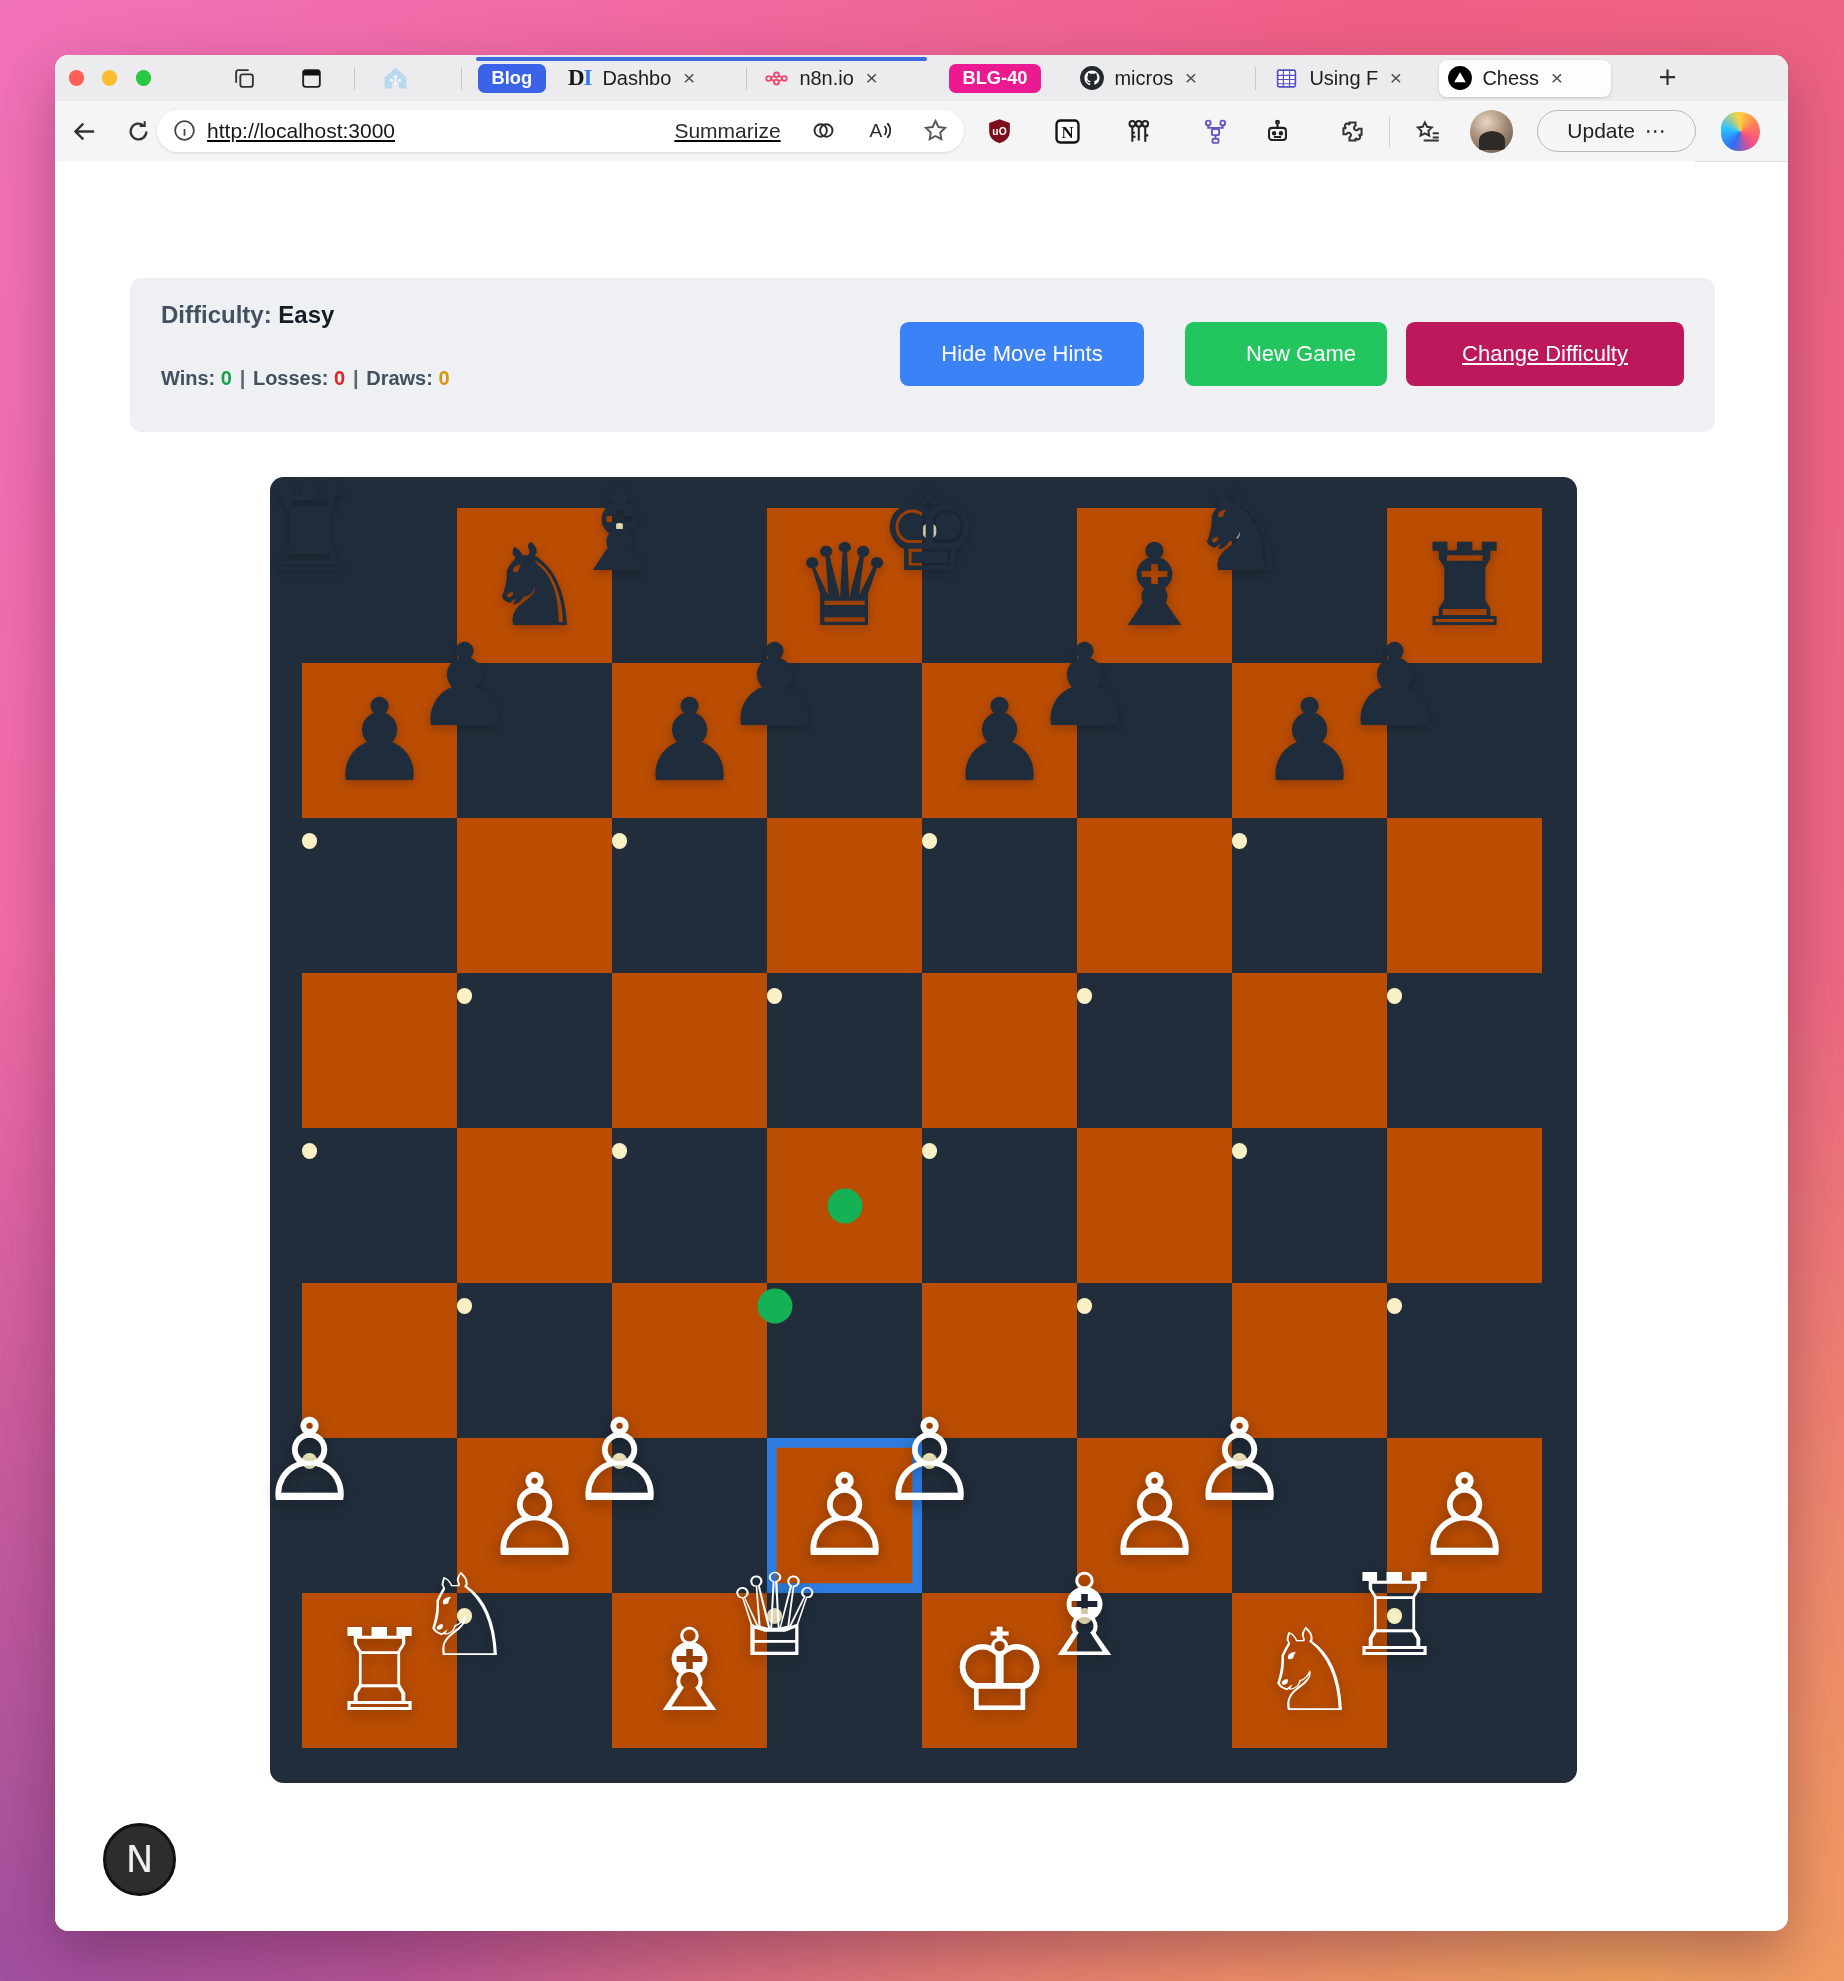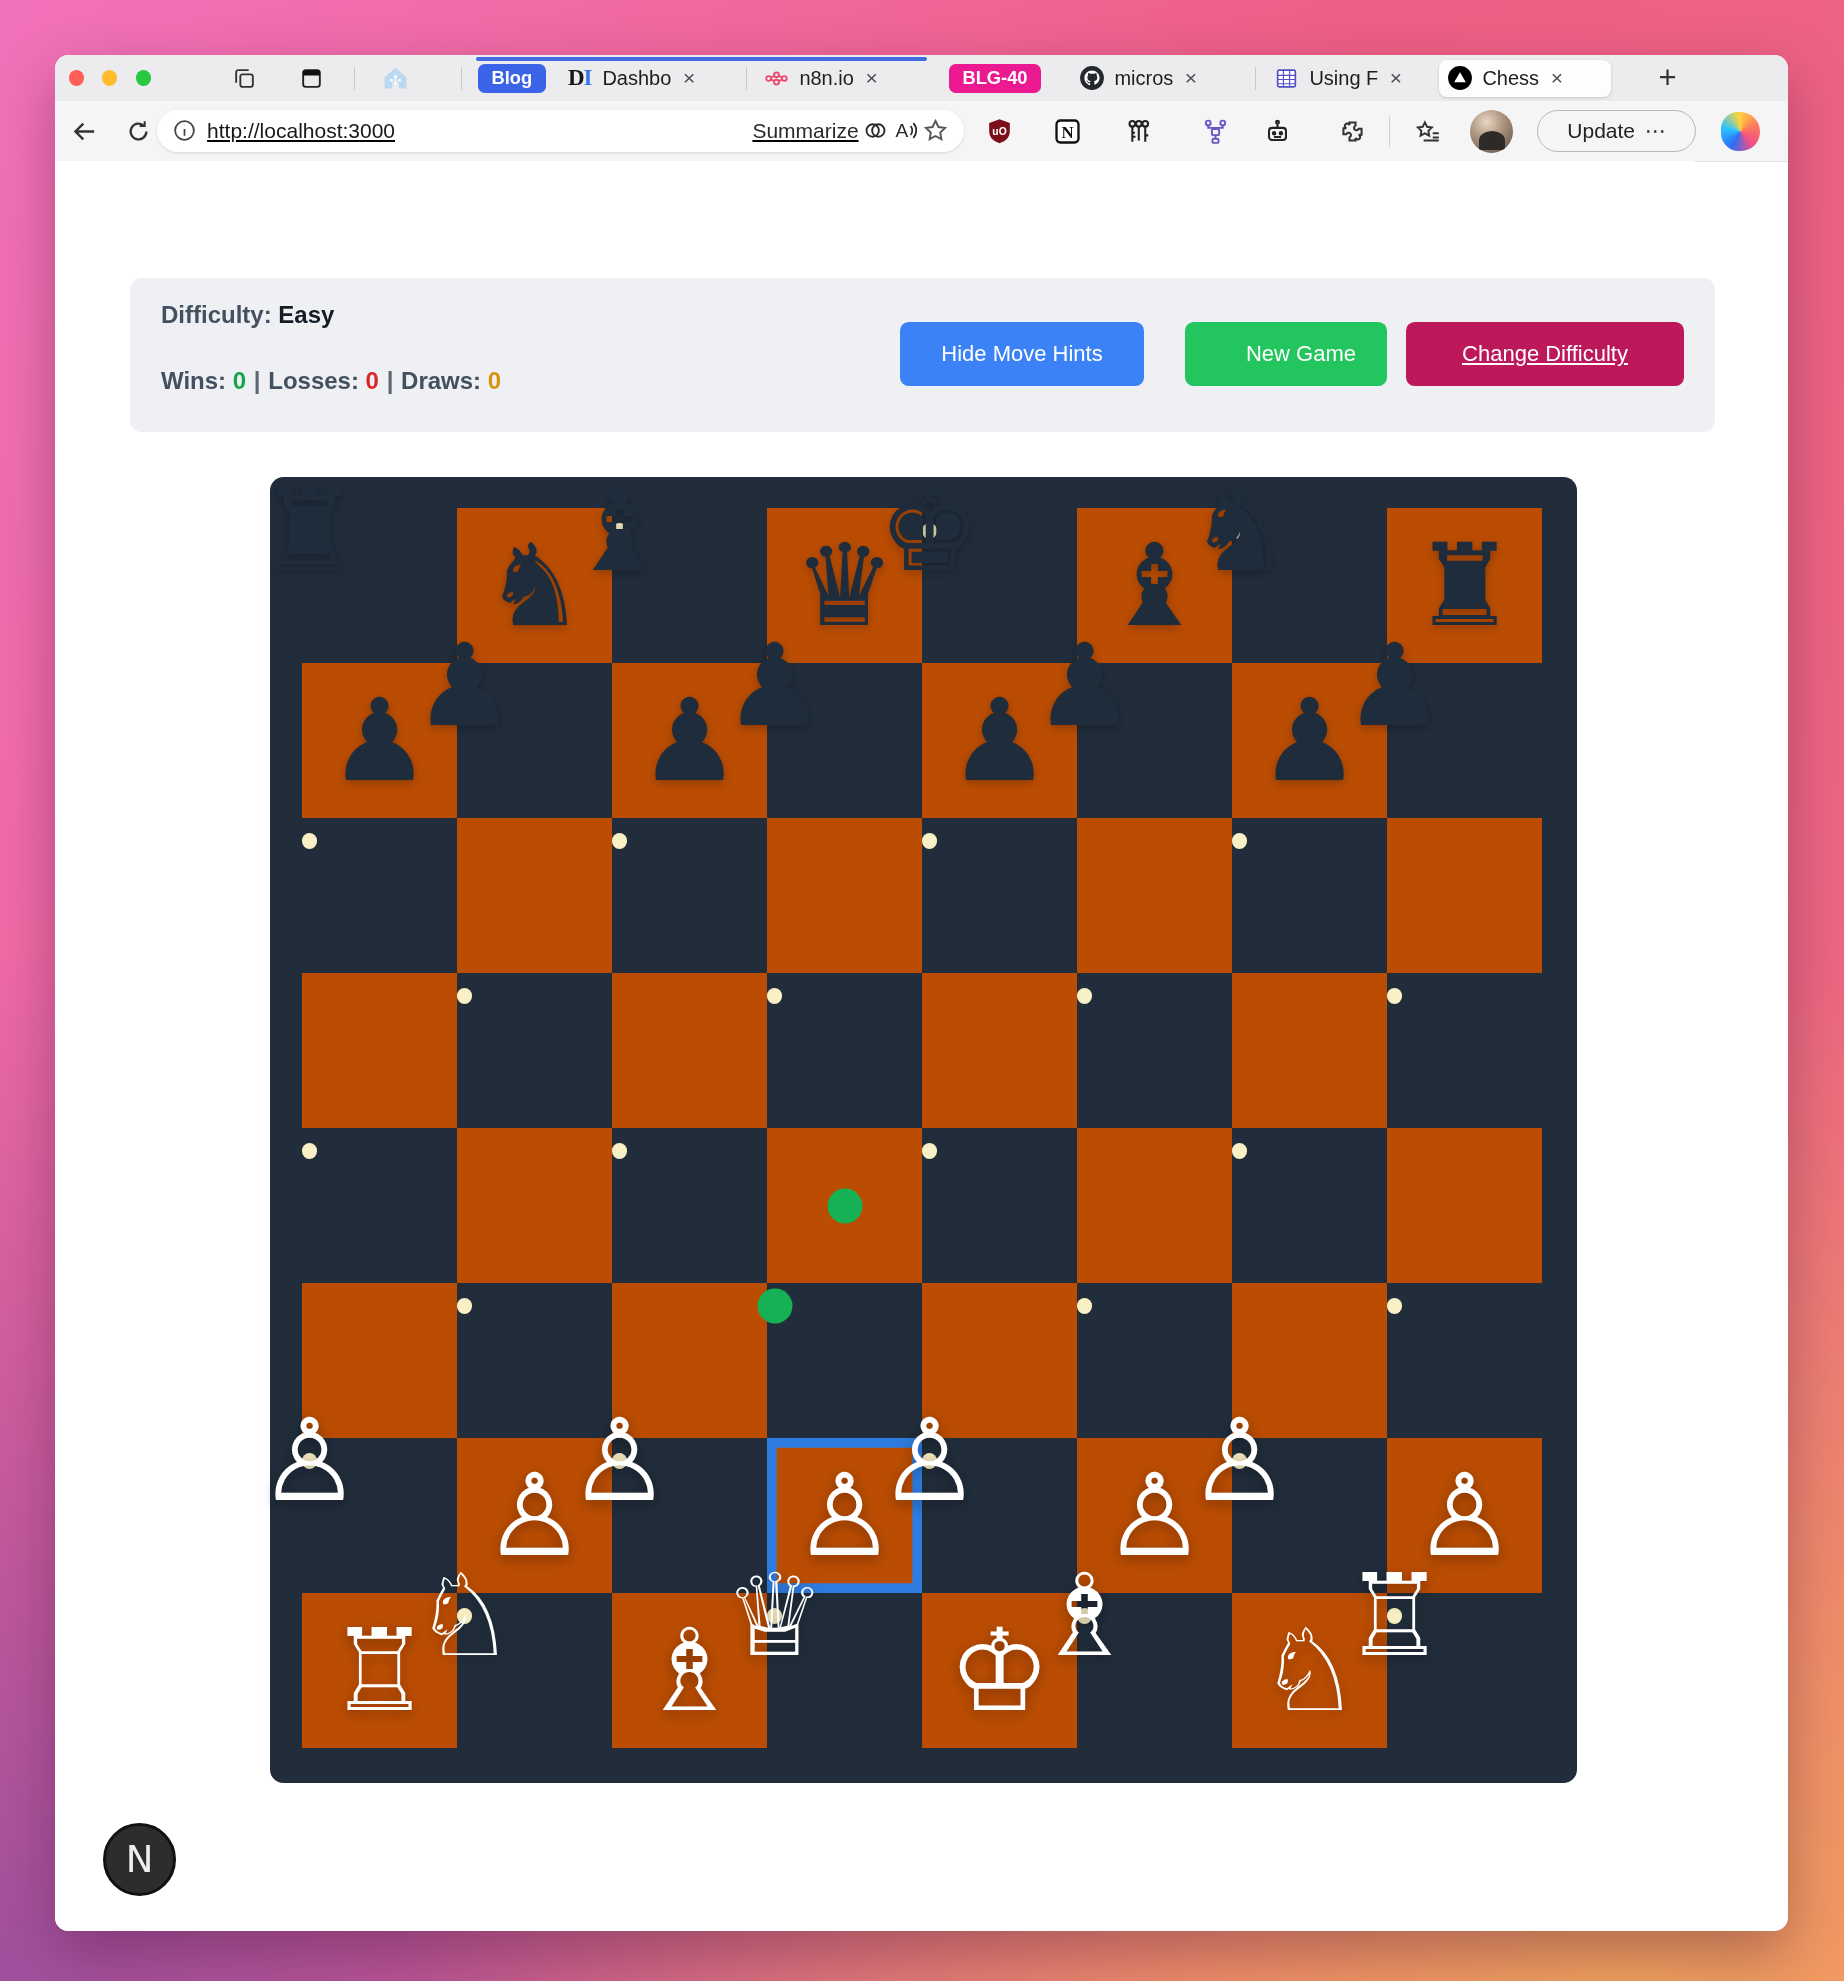--- a/index.html
+++ b/index.html
@@ -32,36 +32,36 @@
   .fav.di b{color:#17171a}.fav.di i{color:#3b76e8;font-style:normal}
   .plus{position:absolute;left:1595px;top:5.8px;width:35px;height:35px;font-size:31px;color:#333;
     display:flex;align-items:center;justify-content:center}
   
   .toolbar{position:absolute;left:0;top:46px;width:1733px;height:60px;background:#f5f5f6;
     border-bottom:1px solid #e0e0e3;}
   .tb-icon{position:absolute;top:14.5px;width:31px;height:31px;color:#39393d;display:flex;align-items:center;justify-content:center}
   .urlbar{position:absolute;left:102px;top:8.7px;width:807px;height:42px;border-radius:21px;background:#fff;
     box-shadow:0 1px 2.9px rgba(0,0,0,.12);display:flex;align-items:center;padding:0 15.4px;box-sizing:border-box;text-decoration:underline;}
   .urltext{font-size:21px;color:#17171a;margin-left:9.7px;white-space:nowrap}
-  .url-right{margin-left:auto;display:flex;align-items:center;gap:3px}
+  .url-right{margin-left:auto;display:flex;align-items:center;gap:29px}
   .sumz{font-size:21px;color:#2a2a2e}
   .ext-div{position:absolute;left:1334px;top:14.5px;width:1px;height:31px;background:#cfcfd3}
   .avatar{position:absolute;left:1415px;top:8.7px;width:43px;height:43px;border-radius:50%;overflow:hidden;
     background:radial-gradient(circle at 38% 28%,#e7d6c3 0%,#a8907a 45%,#564a40 100%);}
   .avatar::after{content:"";position:absolute;left:8.7px;top:21px;width:26px;height:19.3px;border-radius:50% 50% 0 0;background:#2e2a28}
   .updpill{position:absolute;left:1482px;top:8.7px;width:159px;height:42px;border-radius:21px;border:1.4px solid #b7b7ba;
     box-sizing:border-box;display:flex;align-items:center;justify-content:center;gap:9.7px;font-size:21px;color:#222}
   .copilot{position:absolute;left:1666px;top:10.6px;width:39px;height:39px;border-radius:46% 54% 52% 48%;
     background:conic-gradient(from 210deg,#2e6df6,#29c3ff,#ffd43d,#ff7a59,#f04f88,#2e6df6);}
   
   .content{position:absolute;left:0;top:106px;width:1640px;height:1770px;background:#fff;}
   .card{position:absolute;left:75px;top:117px;width:1585px;height:154px;border-radius:11.6px;background:#eef0f3;}
   .card .line1{position:absolute;left:31px;top:23px;font-size:24px;font-weight:700;color:#43505f}
   .card .line1 .val{color:#141c26}
-  .card .line2{position:absolute;left:31px;top:89px;font-size:24px;font-weight:700;color:#43505f}
+  .card .line2{position:absolute;left:31px;top:89px;font-size:20px;font-weight:700;color:#43505f}
   .num-w{color:var(--wins)}.num-l{color:var(--losses)}.num-d{color:var(--draws)}
   .sep{color:#5b6775;padding:0 7.7px}
   .panel-btn{position:absolute;top:44px;height:64px;border:none;border-radius:8.7px;color:#fff;
     font-family:"Liberation Sans",sans-serif;font-size:22px;font-weight:500;cursor:pointer}
   .btn0{left:770px;width:244px}.btn1{left:1055px;width:202px}.btn2{left:1276px;width:278px}
   .board-frame{position:absolute;left:215px;top:316px;width:1307px;height:1306px;border-radius:13.5px;
     background:var(--frame);}
   #board{position:absolute;left:32px;top:31px;display:grid;
     grid-template-columns:repeat(8,155px);grid-template-rows:repeat(8,155px);}
   .sq{position:relative;display:flex;align-items:center;justify-content:center}

